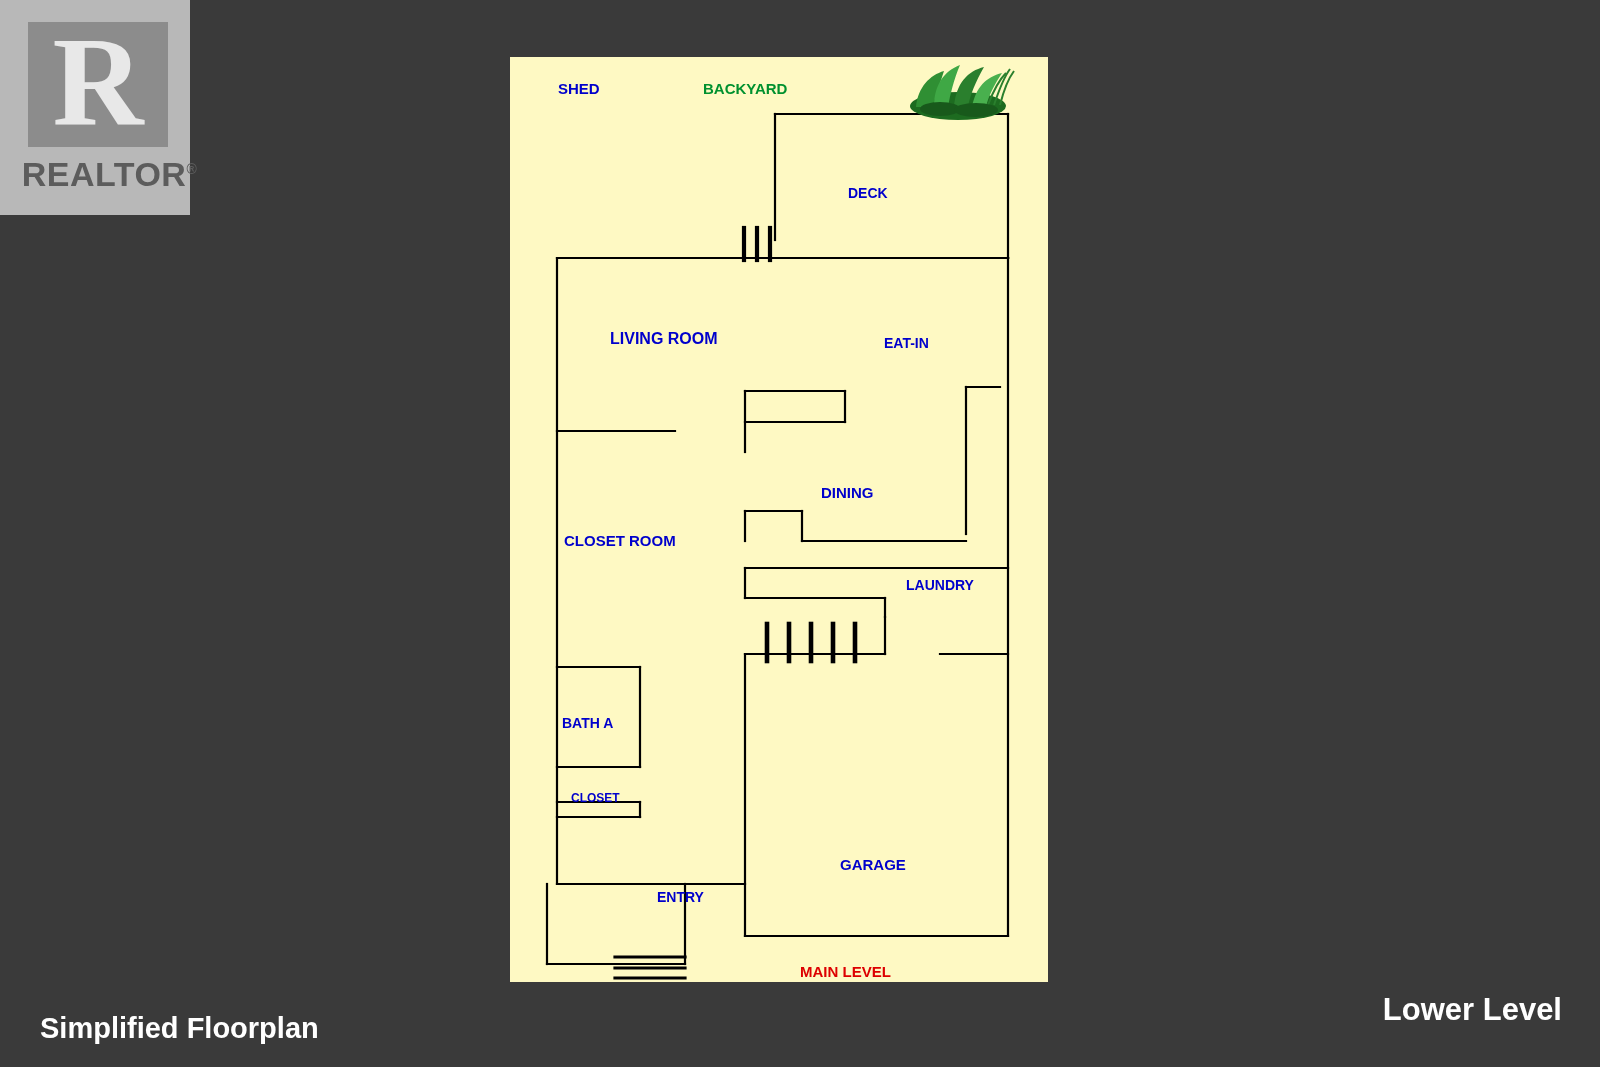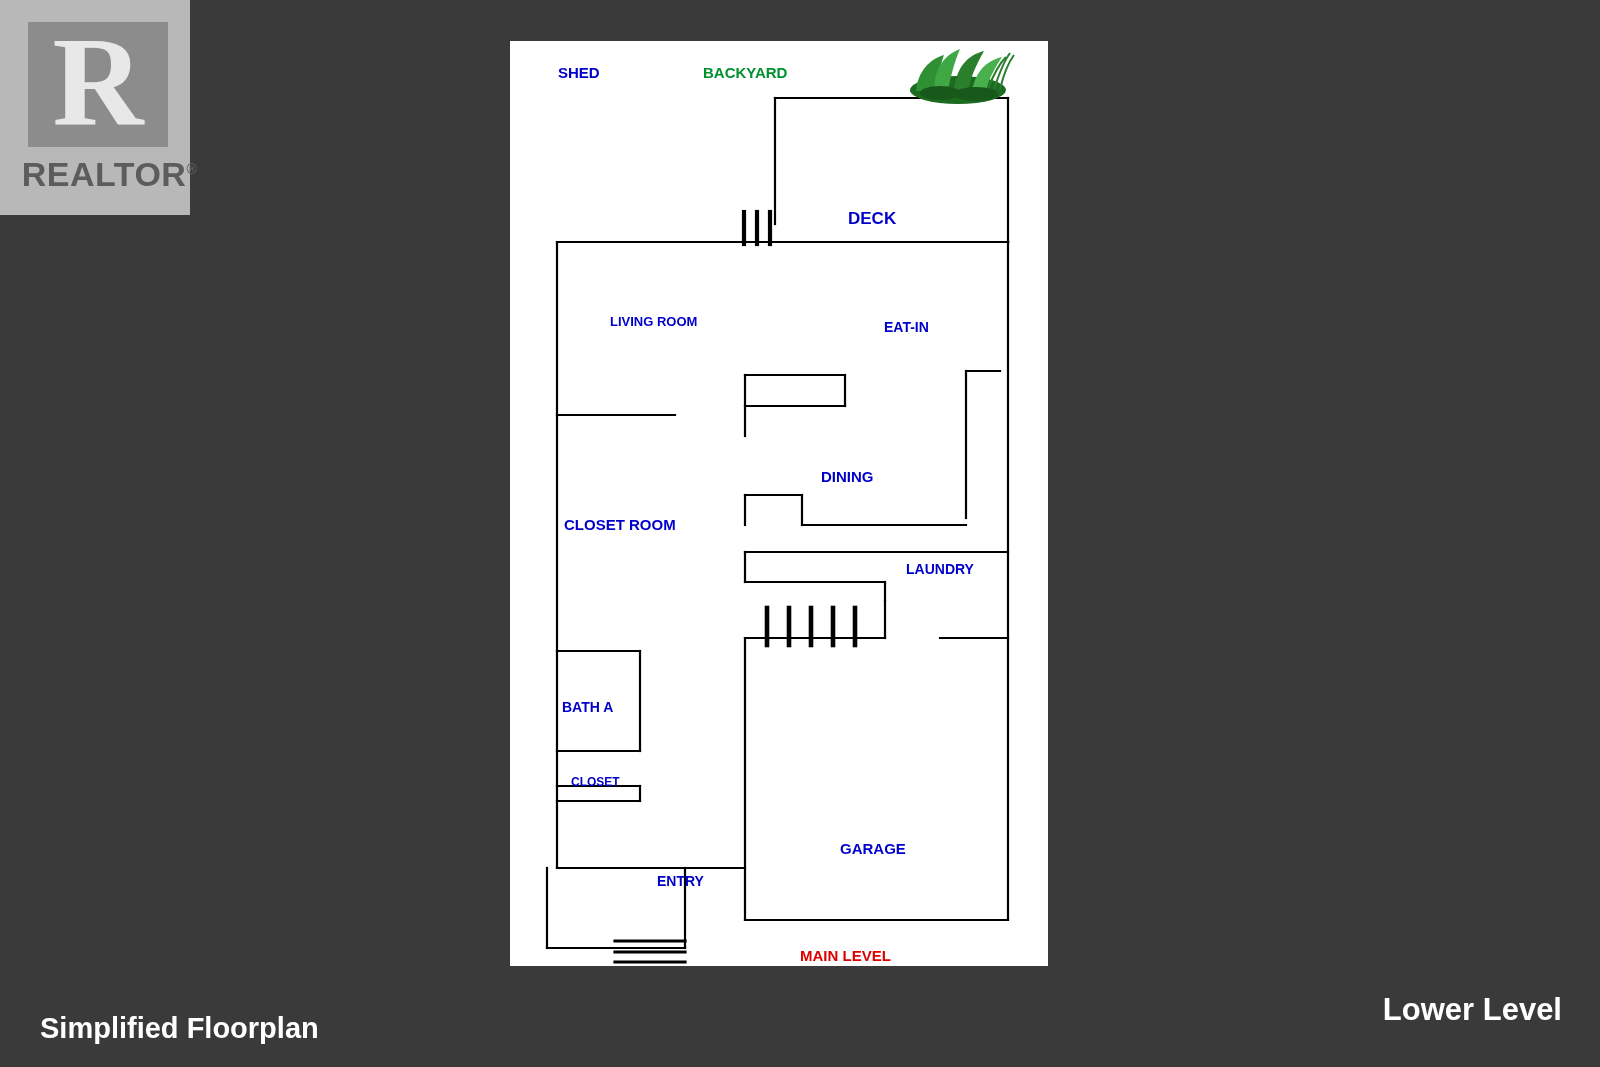--- a/index.html
+++ b/index.html
@@ -59,24 +59,24 @@
     letter-spacing: 0.5px;
   }
   .realtor-logo .rtext sup {
     font-size: 14px;
     vertical-align: super;
   }
   
   .sheet {
     position: absolute;
     left: 510px;
-    top: 41px;
+    top: 57px;
     width: 538px;
     height: 925px;
-    background: #ffffff;
+    background: #fef9c3;
   }
   .plan {
     position: absolute;
     left: 0; top: 0;
     width: 538px;
     height: 925px;
   }
   .label {
     position: absolute;
     font-family: "Liberation Sans", sans-serif;
@@ -217,22 +217,22 @@
         <path d="M78,44 C84,28 90,18 96,12" stroke="#2a7f2d" stroke-width="2" fill="none"></path>
         <path d="M84,44 C90,26 94,16 100,8" stroke="#2a7f2d" stroke-width="2" fill="none"></path>
         <path d="M90,44 C94,28 98,18 104,10" stroke="#2a7f2d" stroke-width="2" fill="none"></path>
         <ellipse cx="30" cy="48" rx="20" ry="7" fill="#18591b"></ellipse>
         <ellipse cx="66" cy="49" rx="22" ry="7" fill="#18591b"></ellipse>
       </g>
     </svg>
 
     <div class="label" style="left:48px;top:23px;font-size:15px;">SHED</div>
     <div class="label green" style="left:193px;top:23px;font-size:15px;">BACKYARD</div>
-    <div class="label" style="left:338px;top:128px;font-size:17px;margin-top:40px;">DECK</div>
-    <div class="label" style="left:100px;top:273px;font-size:13px;">LIVING ROOM</div>
+    <div class="label" style="left:338px;top:128px;font-size:14px;">DECK</div>
+    <div class="label" style="left:100px;top:273px;font-size:16px;">LIVING ROOM</div>
     <div class="label" style="left:347px;top:278px;font-size:14px;padding-left:27px;">EAT-IN</div>
     <div class="label" style="left:311px;top:427px;font-size:15px;">DINING</div>
     <div class="label" style="left:54px;top:475px;font-size:15px;">CLOSET ROOM</div>
     <div class="label" style="left:396px;top:520px;font-size:14px;">LAUNDRY</div>
     <div class="label" style="left:52px;top:658px;font-size:14px;">BATH A</div>
     <div class="label" style="left:61px;top:734px;font-size:12px;">CLOSET</div>
     <div class="label" style="left:330px;top:799px;font-size:15px;">GARAGE</div>
     <div class="label" style="left:107px;top:832px;font-size:14px;padding-left:40px;">ENTRY</div>
     <div class="label red" style="left:290px;top:906px;font-size:15px;">MAIN LEVEL</div>
   </div>

